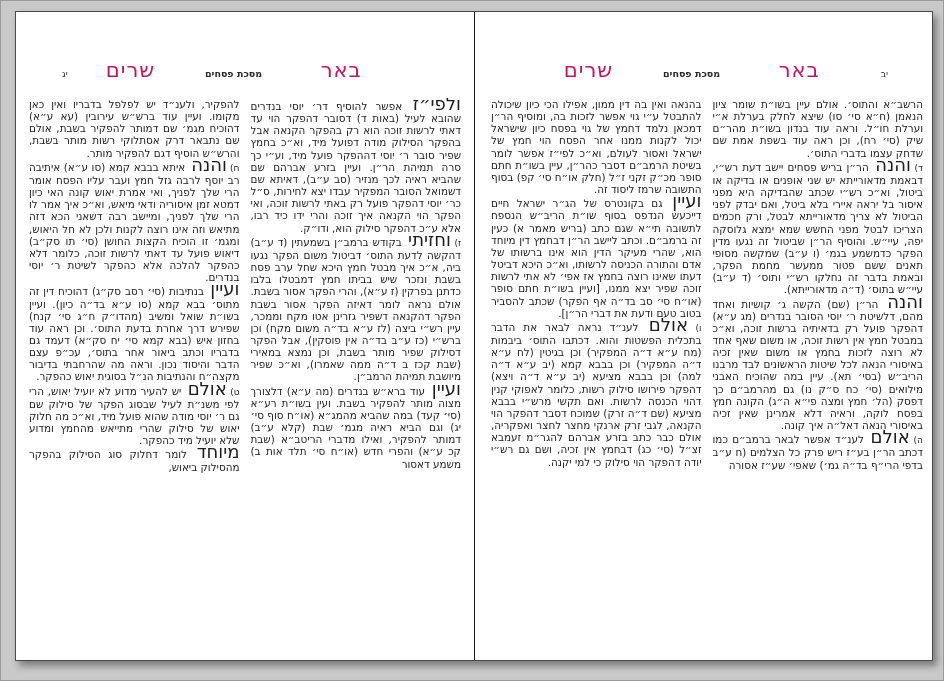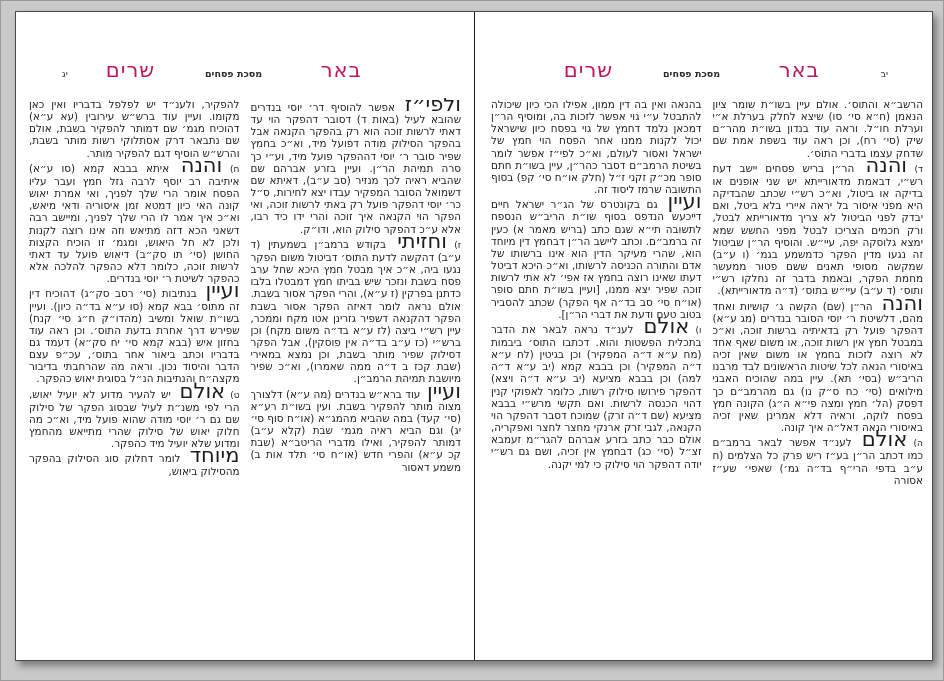--- a/index.html
+++ b/index.html
@@ -52,21 +52,21 @@
   }
   .page-right .columns { left: 17px; right: 9px; }
   .page-left  .columns { left: 13px; right: 13px; }
   .col {
     flex: 1 1 0; overflow: hidden;
     direction: rtl; text-align: justify;
     font-size: 10.4px; line-height: 12.15px;
   }
   .para { margin: 0; }
   .marker { font-size: 9px; }
-  .lead { font-size: 21px; line-height: 12px; }
+  .lead { font-size: 18px; line-height: 12px; }
 </style>
 </head>
 <body>
 
 <div class="desk">
   <div class="spread">
 
     <div class="page page-left">
       <div class="header">
         <span class="h-item h-big h-baer">באר</span>

